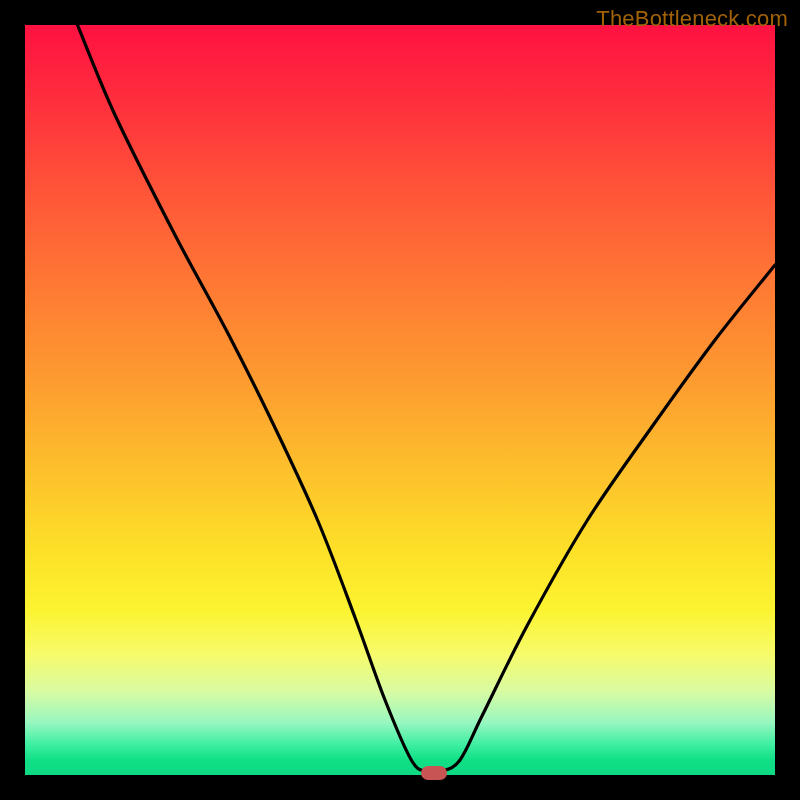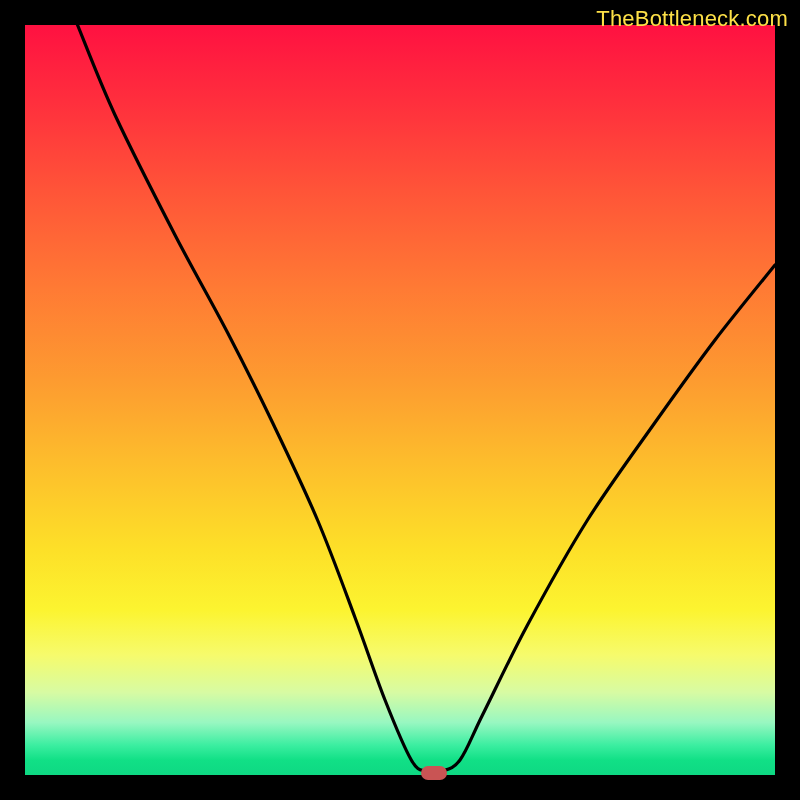--- a/index.html
+++ b/index.html
@@ -14,21 +14,21 @@
   .frame {
     position: relative;
     width: 800px;
     height: 800px;
     background: #000;
   }
   .watermark {
     position: absolute;
     top: 6px;
     right: 12px;
-    color: #fde047;
+    color: #a16207;
     font-size: 22px;
     letter-spacing: 0.2px;
     font-weight: 400;
     z-index: 4;
   }
   .plot {
     position: absolute;
     left: 25px;
     top: 25px;
     width: 750px;

